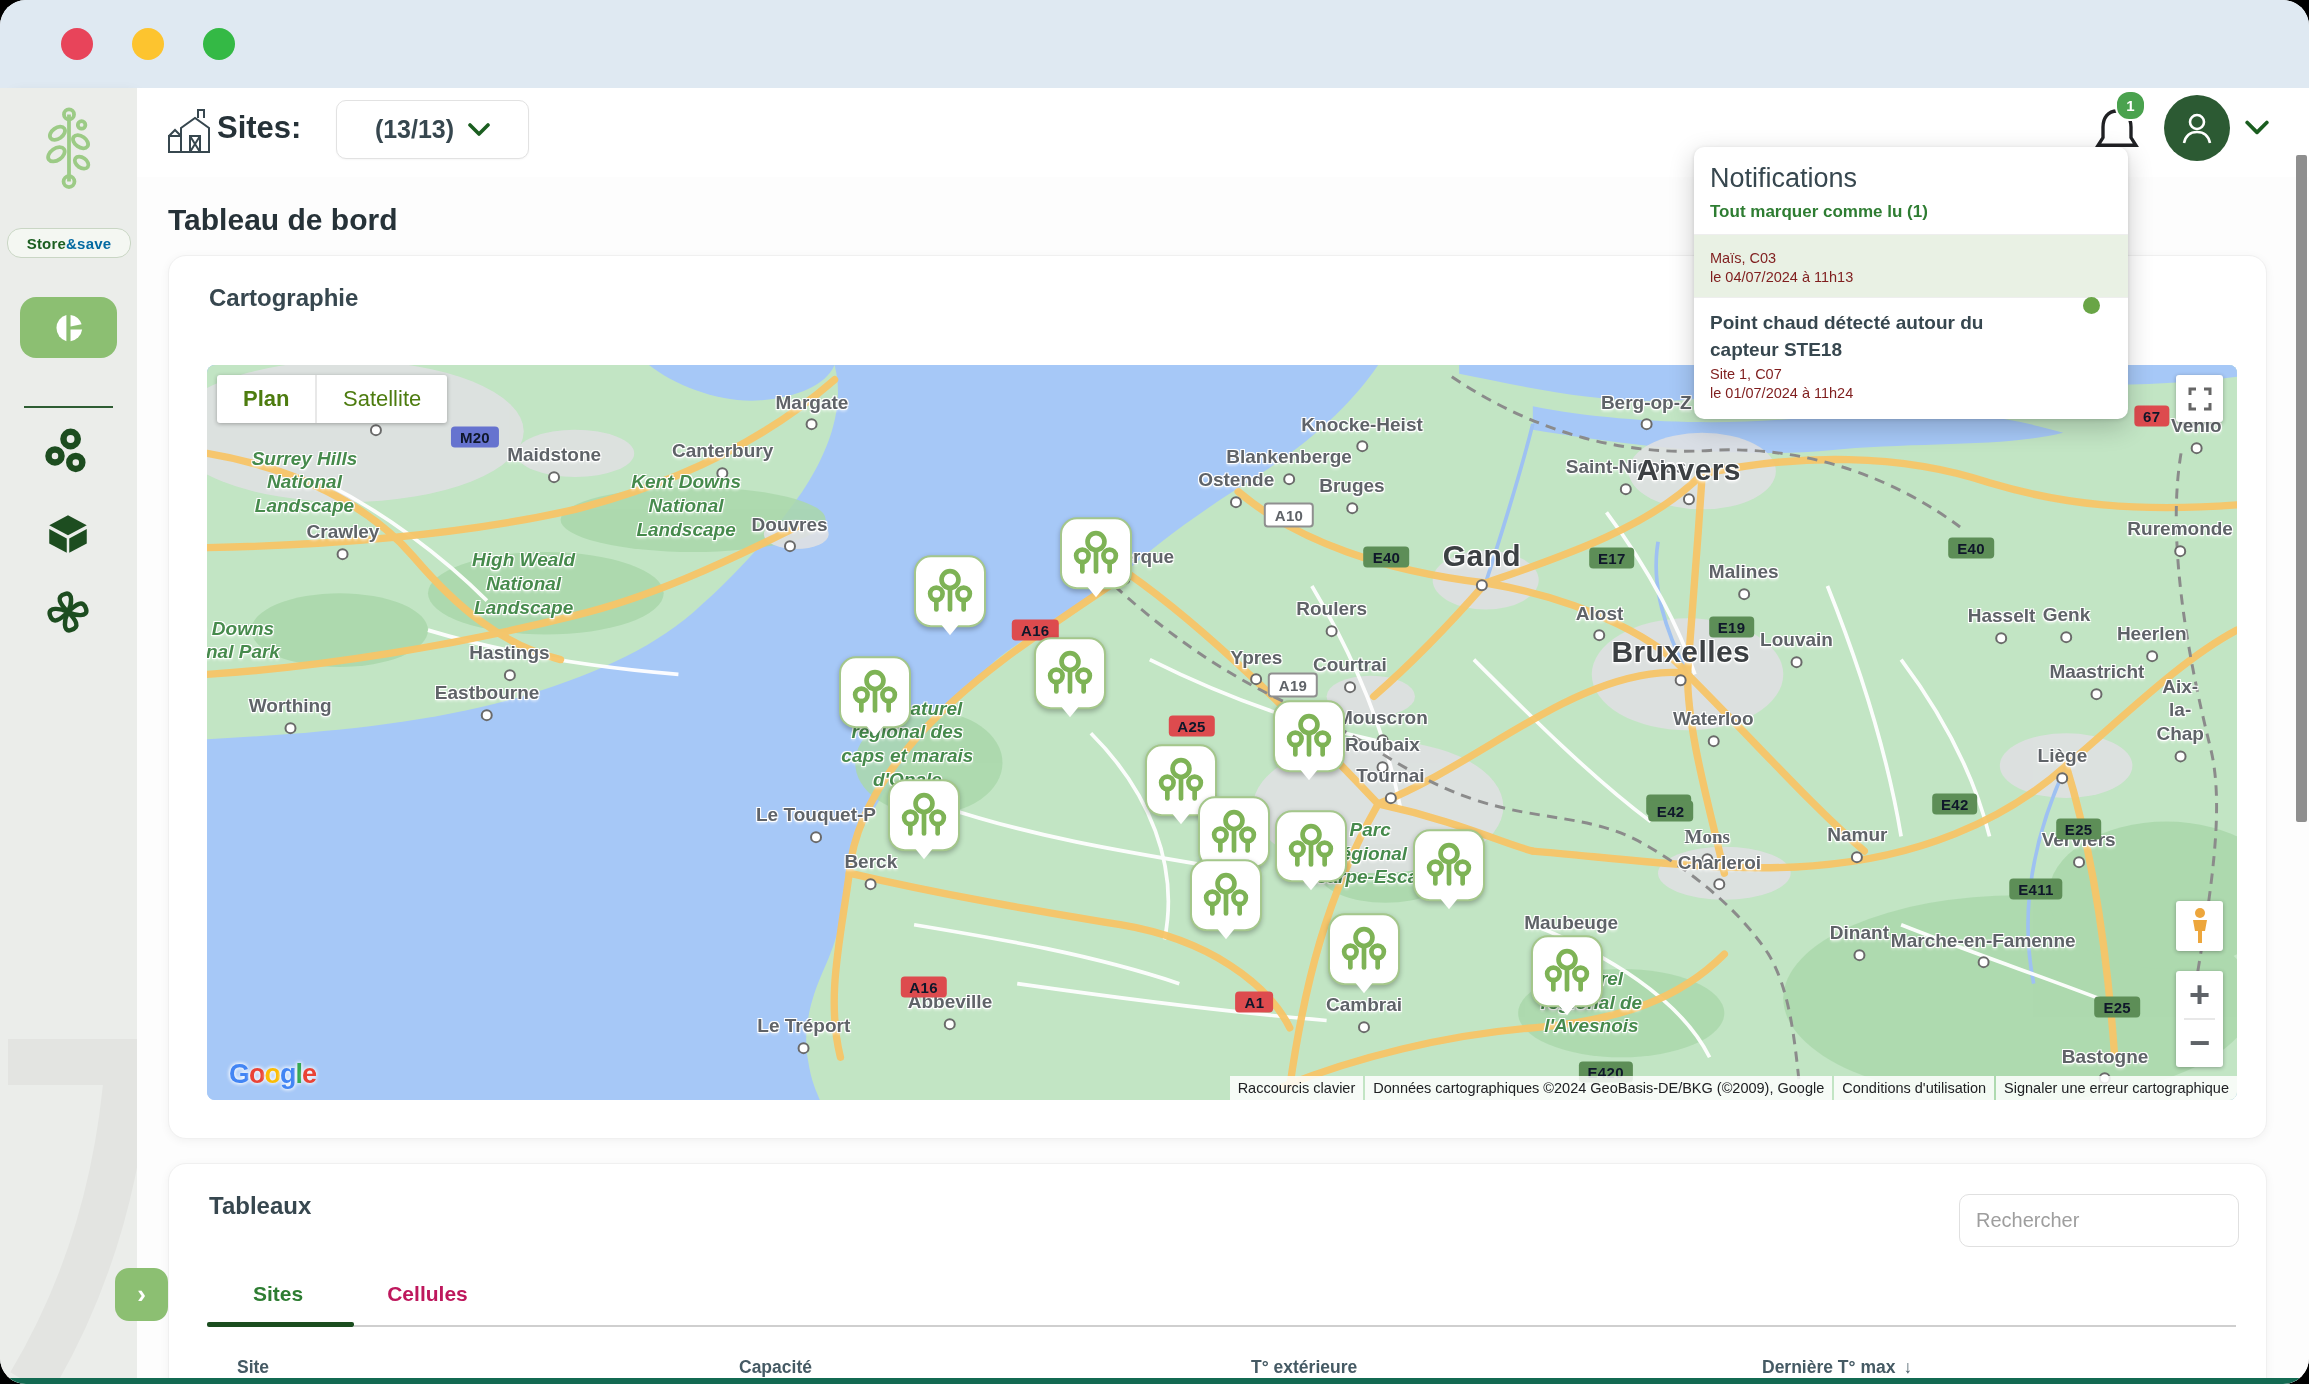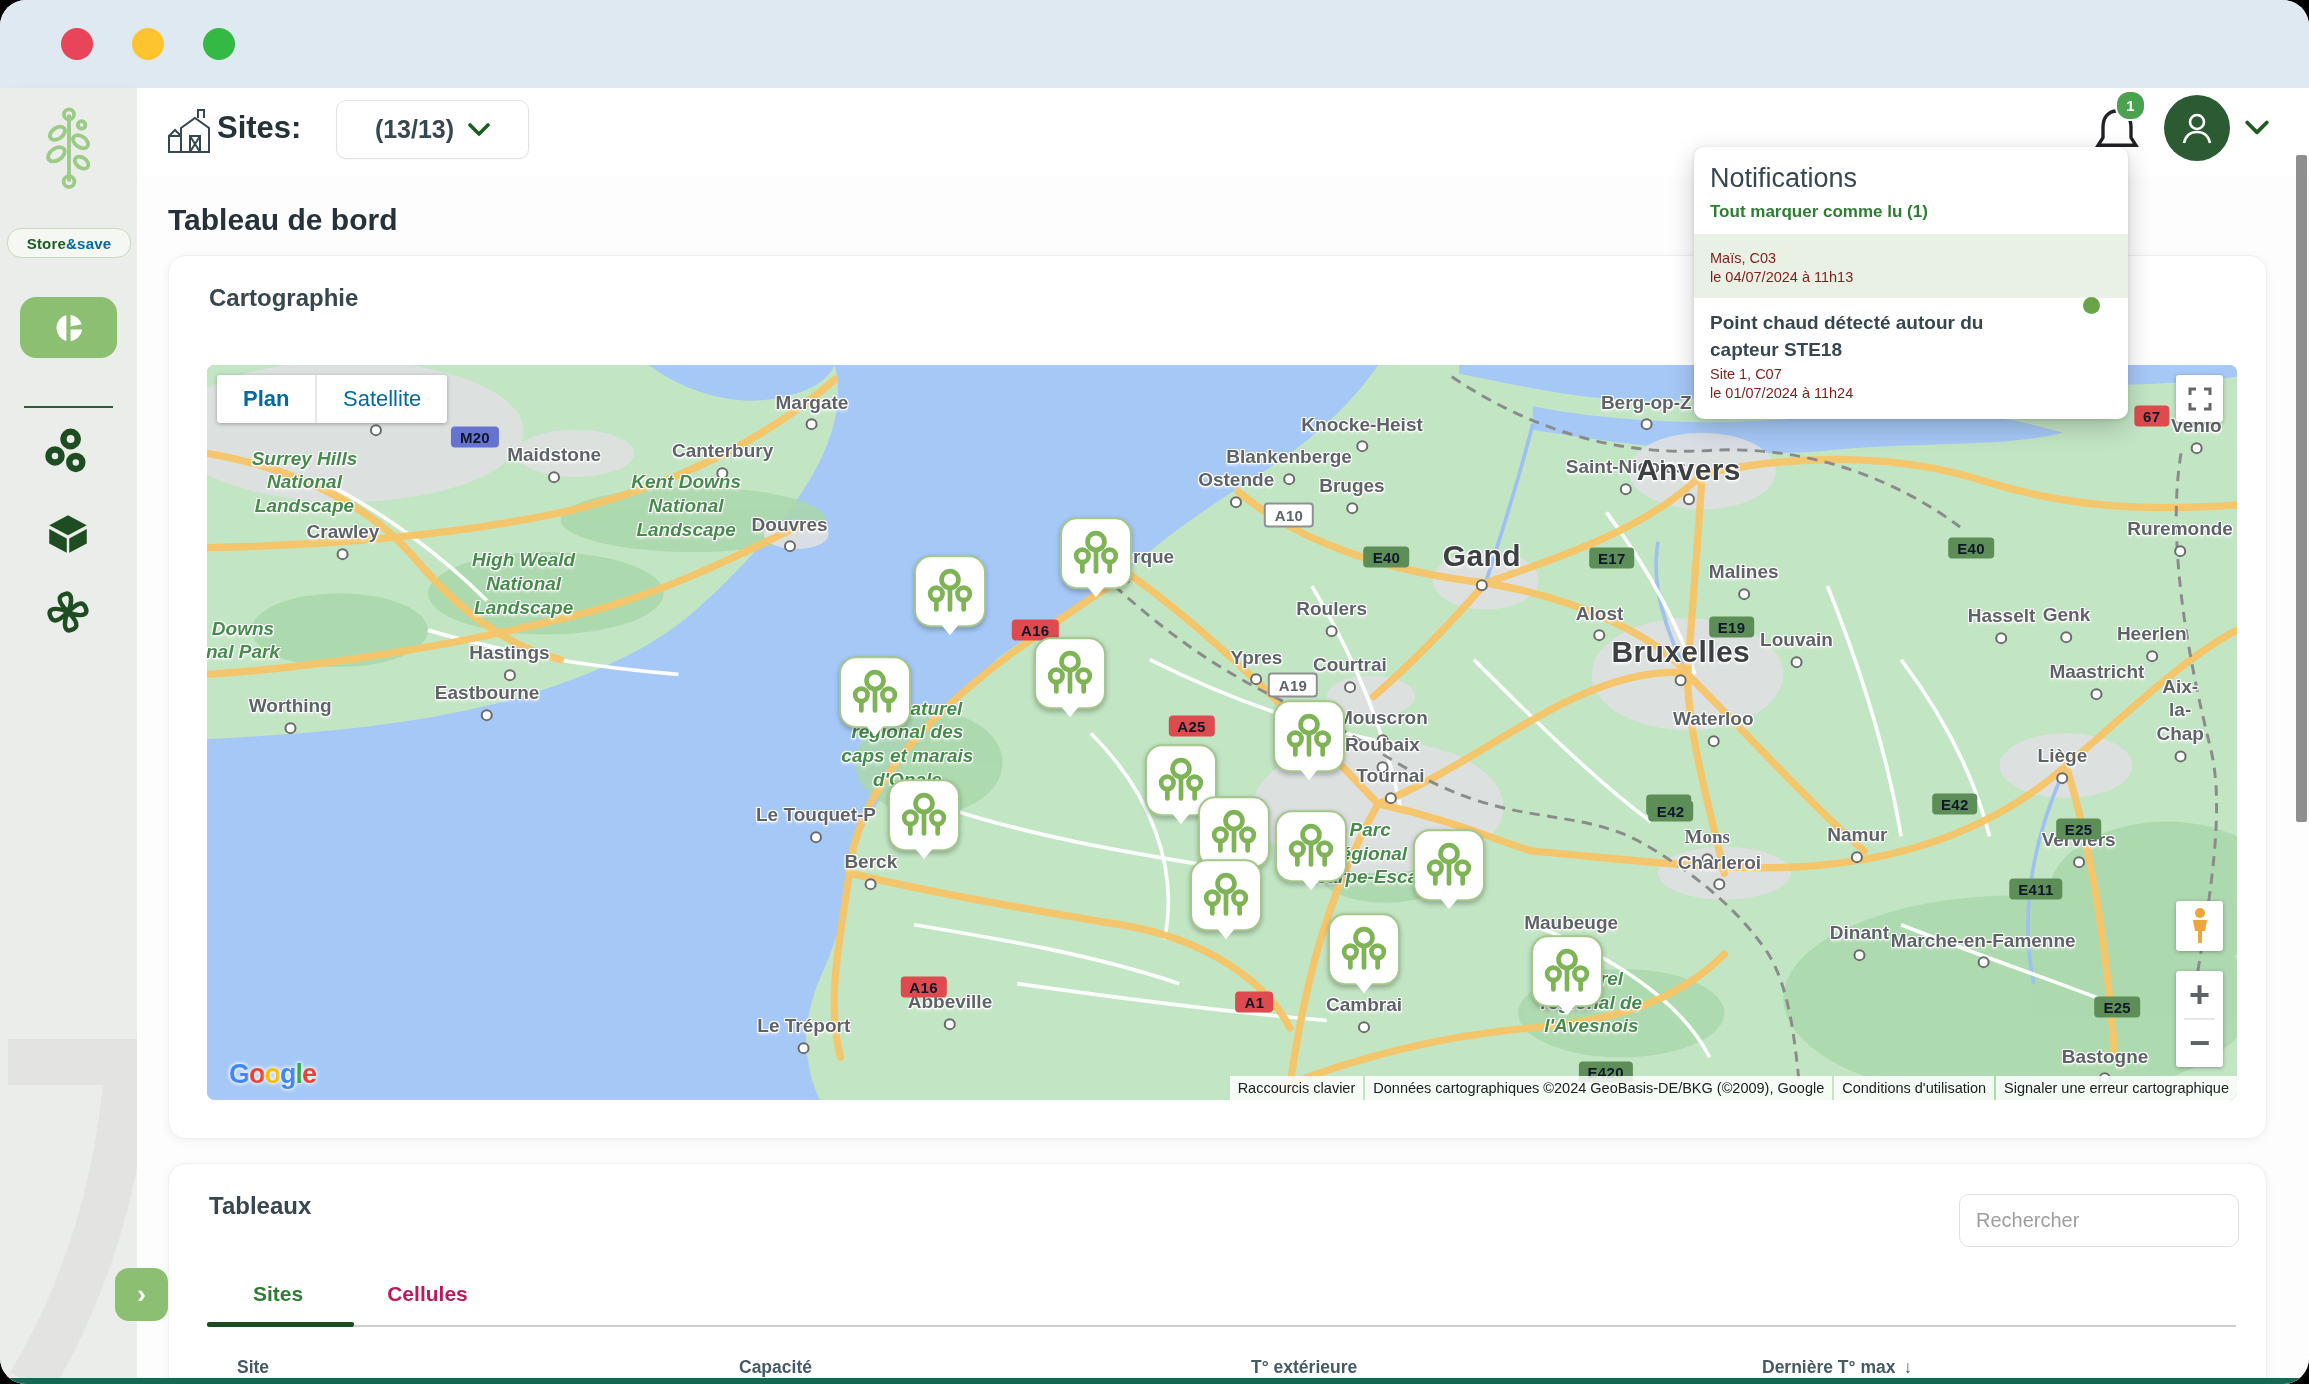--- a/index.html
+++ b/index.html
@@ -73,21 +73,21 @@
   .rbadge.green{background:#5d8e57;}
   .rbadge.blue{background:#6673cf;}
   .rbadge.white{background:#fff;color:#5f6368;border:2px solid #8f8f8f;}
   .marker{position:absolute;transform:translate(-50%,-58%);width:68px;height:68px;background:#fff;
           border:2.5px solid #a4c78b;border-radius:17px;z-index:5;display:flex;align-items:center;justify-content:center;
           box-shadow:0 2px 5px rgba(0,0,0,.25);}
   .marker::after{content:"";position:absolute;left:50%;top:100%;transform:translateX(-50%);
                  border:9px solid transparent;border-top:11px solid #fff;margin-top:-1px;}
   .map-toggle{position:absolute;left:10px;top:10px;display:flex;background:#fff;border-radius:3px;
               box-shadow:0 1px 4px rgba(0,0,0,.3);z-index:6;overflow:hidden;}
-  .map-toggle .opt{padding:11px 26px;font-size:22px;color:#0369a1;}
+  .map-toggle .opt{padding:11px 26px;font-size:22px;color:#4d7c0f;}
   .map-toggle .opt.sel{font-weight:700;}
   .map-toggle .sep{width:1.5px;background:#e8e8e8;}
   .fullscreen{position:absolute;right:14px;top:10px;width:47px;height:47px;background:#fff;border-radius:3px;
               box-shadow:0 1px 4px rgba(0,0,0,.3);z-index:6;display:flex;align-items:center;justify-content:center;}
   .pegman{position:absolute;right:14px;top:536px;width:47px;height:50px;background:#fff;border-radius:3px;
           box-shadow:0 1px 4px rgba(0,0,0,.3);z-index:6;display:flex;align-items:center;justify-content:center;}
   .zoomctl{position:absolute;right:14px;top:606px;width:47px;height:96px;background:#fff;border-radius:3px;
            box-shadow:0 1px 4px rgba(0,0,0,.3);z-index:6;display:flex;flex-direction:column;}
   .zoomctl .zb{flex:1;display:flex;align-items:center;justify-content:center;font-size:36px;color:#5f6368;font-weight:700;}
   .zoomctl .zsep{height:1.5px;background:#e8e8e8;margin:0 8px;}

